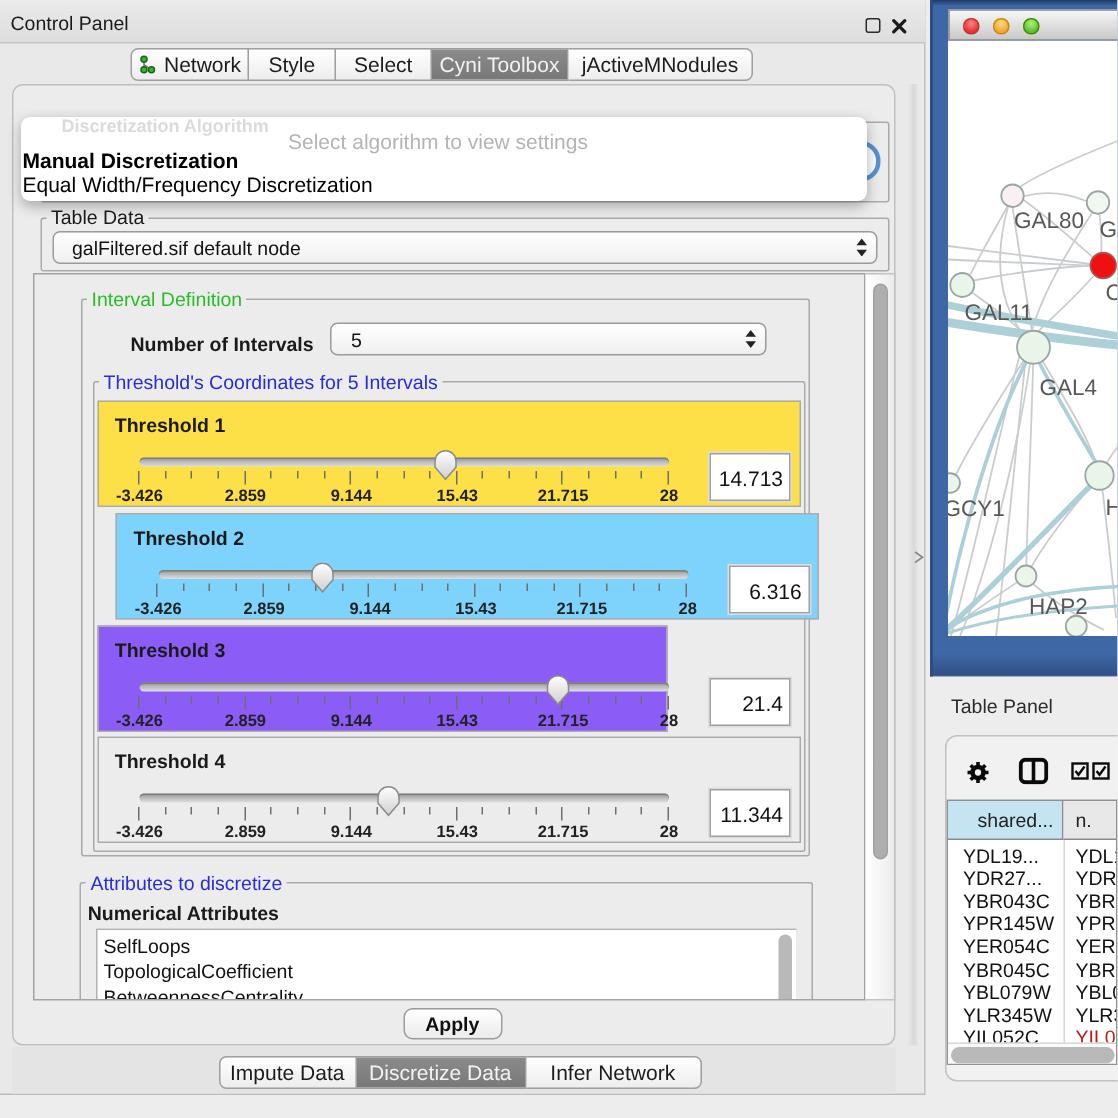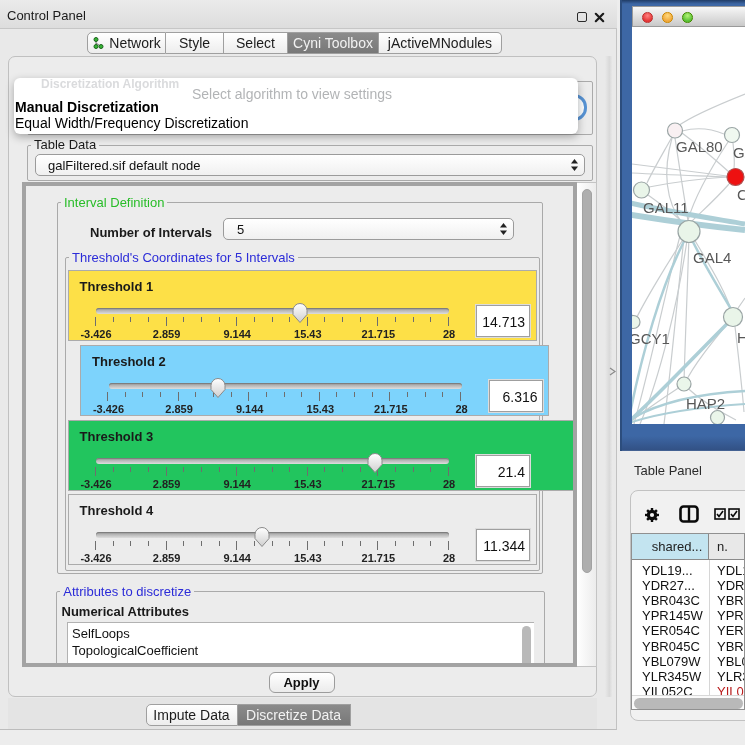--- a/index.html
+++ b/index.html
@@ -46,21 +46,21 @@
 <div class="gtitle t13" style="left:31px;top:138px;">Table Data</div>
 <div class="combo" style="left:35px;top:154px;width:550px;height:22px;">
     <span style="position:absolute;left:12px;top:3px;">galFiltered.sif default node</span>
     <span class="ar">
       <svg width="9" height="12" viewBox="0 0 9 12">
         <path d="M4.5 0 L8 4.5 L1 4.5 Z" fill="#222"></path>
         <path d="M4.5 12 L8 7.5 L1 7.5 Z" fill="#222"></path>
       </svg>
     </span>
   </div>
-<div class="abs" style="left:22px;top:182px;width:555px;height:485px;border:4px solid #a3a3a3;background:#ececec;overflow:hidden;text-decoration:underline;">
+<div class="abs" style="left:22px;top:182px;width:555px;height:485px;border:1px solid #a3a3a3;background:#ececec;overflow:hidden;text-decoration:underline;">
 <div class="grp" style="left:31px;top:16px;width:486px;height:372px;border-color:#a9a9a9;"></div>
 <div class="gtitle" style="left:35px;top:10px;color:#28bd28;">Interval Definition</div>
 <div class="abs b13" style="left:64px;top:39px;">Number of Intervals</div>
 <div class="combo" style="left:197px;top:32px;width:291px;height:22px;">
       <span style="position:absolute;left:13px;top:3px;">5</span>
       <span class="ar">
         <svg width="9" height="12" viewBox="0 0 9 12">
           <path d="M4.5 0 L8 4.5 L1 4.5 Z" fill="#222"></path>
           <path d="M4.5 12 L8 7.5 L1 7.5 Z" fill="#222"></path>
         </svg>
@@ -147,21 +147,21 @@
         <defs>
           <linearGradient id="th" x1="0" y1="0" x2="0" y2="1">
             <stop offset="0" stop-color="#ffffff"></stop>
             <stop offset="1" stop-color="#cfcfcf"></stop>
           </linearGradient>
         </defs>
         <path d="M1 7.5 A7 7 0 0 1 15 7.5 L15 11.5 L8 19.5 L1 11.5 Z" fill="url(#th)" stroke="#8a8a8a" stroke-width="1"></path>
       </svg>
 <div class="abs" style="left:407.5px;top:34px;width:54px;height:32px;background:#ffffff;border:1px solid #9f9f9f;box-shadow:0 0 0 1px #dcdcdc;font-size:14px;color:#111;text-align:right;padding:8px 4px 0 0;">6.316</div>
 </div>
-<div class="abs" style="left:41.5px;top:234px;width:528px;height:71px;border:1px solid #ababab;background:#22c55e;">
+<div class="abs" style="left:41.5px;top:234px;width:380px;height:71px;border:1px solid #ababab;background:#8b5cf6;">
 <div class="abs b13" style="left:11px;top:8px;">Threshold 3</div>
 <div class="abs" style="left:27.5px;top:37px;width:353.0px;height:6px;border-radius:3px;background:linear-gradient(#888888,#b5b5b5 40%,#dedede);box-shadow:inset 0 1px 0 #7e7e7e;"></div>
 <svg class="abs" style="left:0;top:0;" width="469" height="71">
         <line x1="26.50" y1="46" x2="26.50" y2="55" stroke="#6e6e6e" stroke-width="1"></line>
         <line x1="44.50" y1="46" x2="44.50" y2="51" stroke="#6e6e6e" stroke-width="1"></line>
         <line x1="61.50" y1="46" x2="61.50" y2="51" stroke="#6e6e6e" stroke-width="1"></line>
         <line x1="79.50" y1="46" x2="79.50" y2="51" stroke="#6e6e6e" stroke-width="1"></line>
         <line x1="97.50" y1="46" x2="97.50" y2="55" stroke="#6e6e6e" stroke-width="1"></line>
         <line x1="114.50" y1="46" x2="114.50" y2="51" stroke="#6e6e6e" stroke-width="1"></line>
         <line x1="132.50" y1="46" x2="132.50" y2="51" stroke="#6e6e6e" stroke-width="1"></line>
@@ -252,20 +252,21 @@
       </div>
 </div>
 </div>
 <div class="abs" style="left:577px;top:182px;width:20px;height:485px;border:1px solid #c4c4c4;border-left:none;background:linear-gradient(90deg,#ffffff,#ececec);"></div>
 <div class="abs" style="left:582px;top:189px;width:10px;height:384px;border-radius:5px;background:#aeaeae;border:1px solid #a2a2a2;"></div>
 <div class="abs" style="left:8px;top:698px;width:589px;height:31px;background:#e4e4e4;"></div>
 <div class="abs" style="left:268.5px;top:672px;width:66px;height:21px;border:1px solid #9c9c9c;border-radius:6px;background:linear-gradient(#ffffff,#ebebeb);font-size:13px;font-weight:bold;color:#111;text-align:center;line-height:19px;">Apply</div>
 <div class="seg" style="left:145.5px;top:703.5px;">
 <div class="sg first" style="width:92px;">Impute Data</div>
 <div class="sg on" style="width:113px;">Discretize Data</div>
+<div class="sg last" style="width:117px;">Infer Network</div>
 </div>
 <svg class="abs" style="left:609px;top:367px;" width="8" height="9" viewBox="0 0 8 9">
     <path d="M1 8 L6 4.5 L1 1" fill="none" stroke="#8a8a8a" stroke-width="1.2"></path>
   </svg>
 <div class="abs" style="left:620px;top:0;width:125px;height:451px;background:linear-gradient(180deg,#203c66 0px,#3d67a5 4px,#3d67a5 436px,#325185 450px,#56729f 451px);box-shadow:inset 2px 0 0 #2c4d7d;"></div>
 <div class="abs" style="left:632px;top:6px;width:113px;height:21px;background:linear-gradient(#f7f7f7,#c9c9c9);border:1px solid #9a9a9a;border-right:none;"></div>
 <div class="abs" style="left:642px;top:12.3px;width:10.5px;height:10.5px;border-radius:50%;background:radial-gradient(circle at 50% 30%,#ff8282,#e33434 70%);border:1px solid #b33;"></div>
 <div class="abs" style="left:662px;top:12.3px;width:10.5px;height:10.5px;border-radius:50%;background:radial-gradient(circle at 50% 30%,#ffd97d,#f0a73a 70%);border:1px solid #c80;"></div>
 <div class="abs" style="left:682px;top:12.3px;width:10.5px;height:10.5px;border-radius:50%;background:radial-gradient(circle at 50% 30%,#b4f277,#57c033 70%);border:1px solid #480;"></div>
 <svg class="abs" style="left:632px;top:27px;" width="113" height="397" viewBox="632 27 113 397" preserveAspectRatio="xMinYMin">

